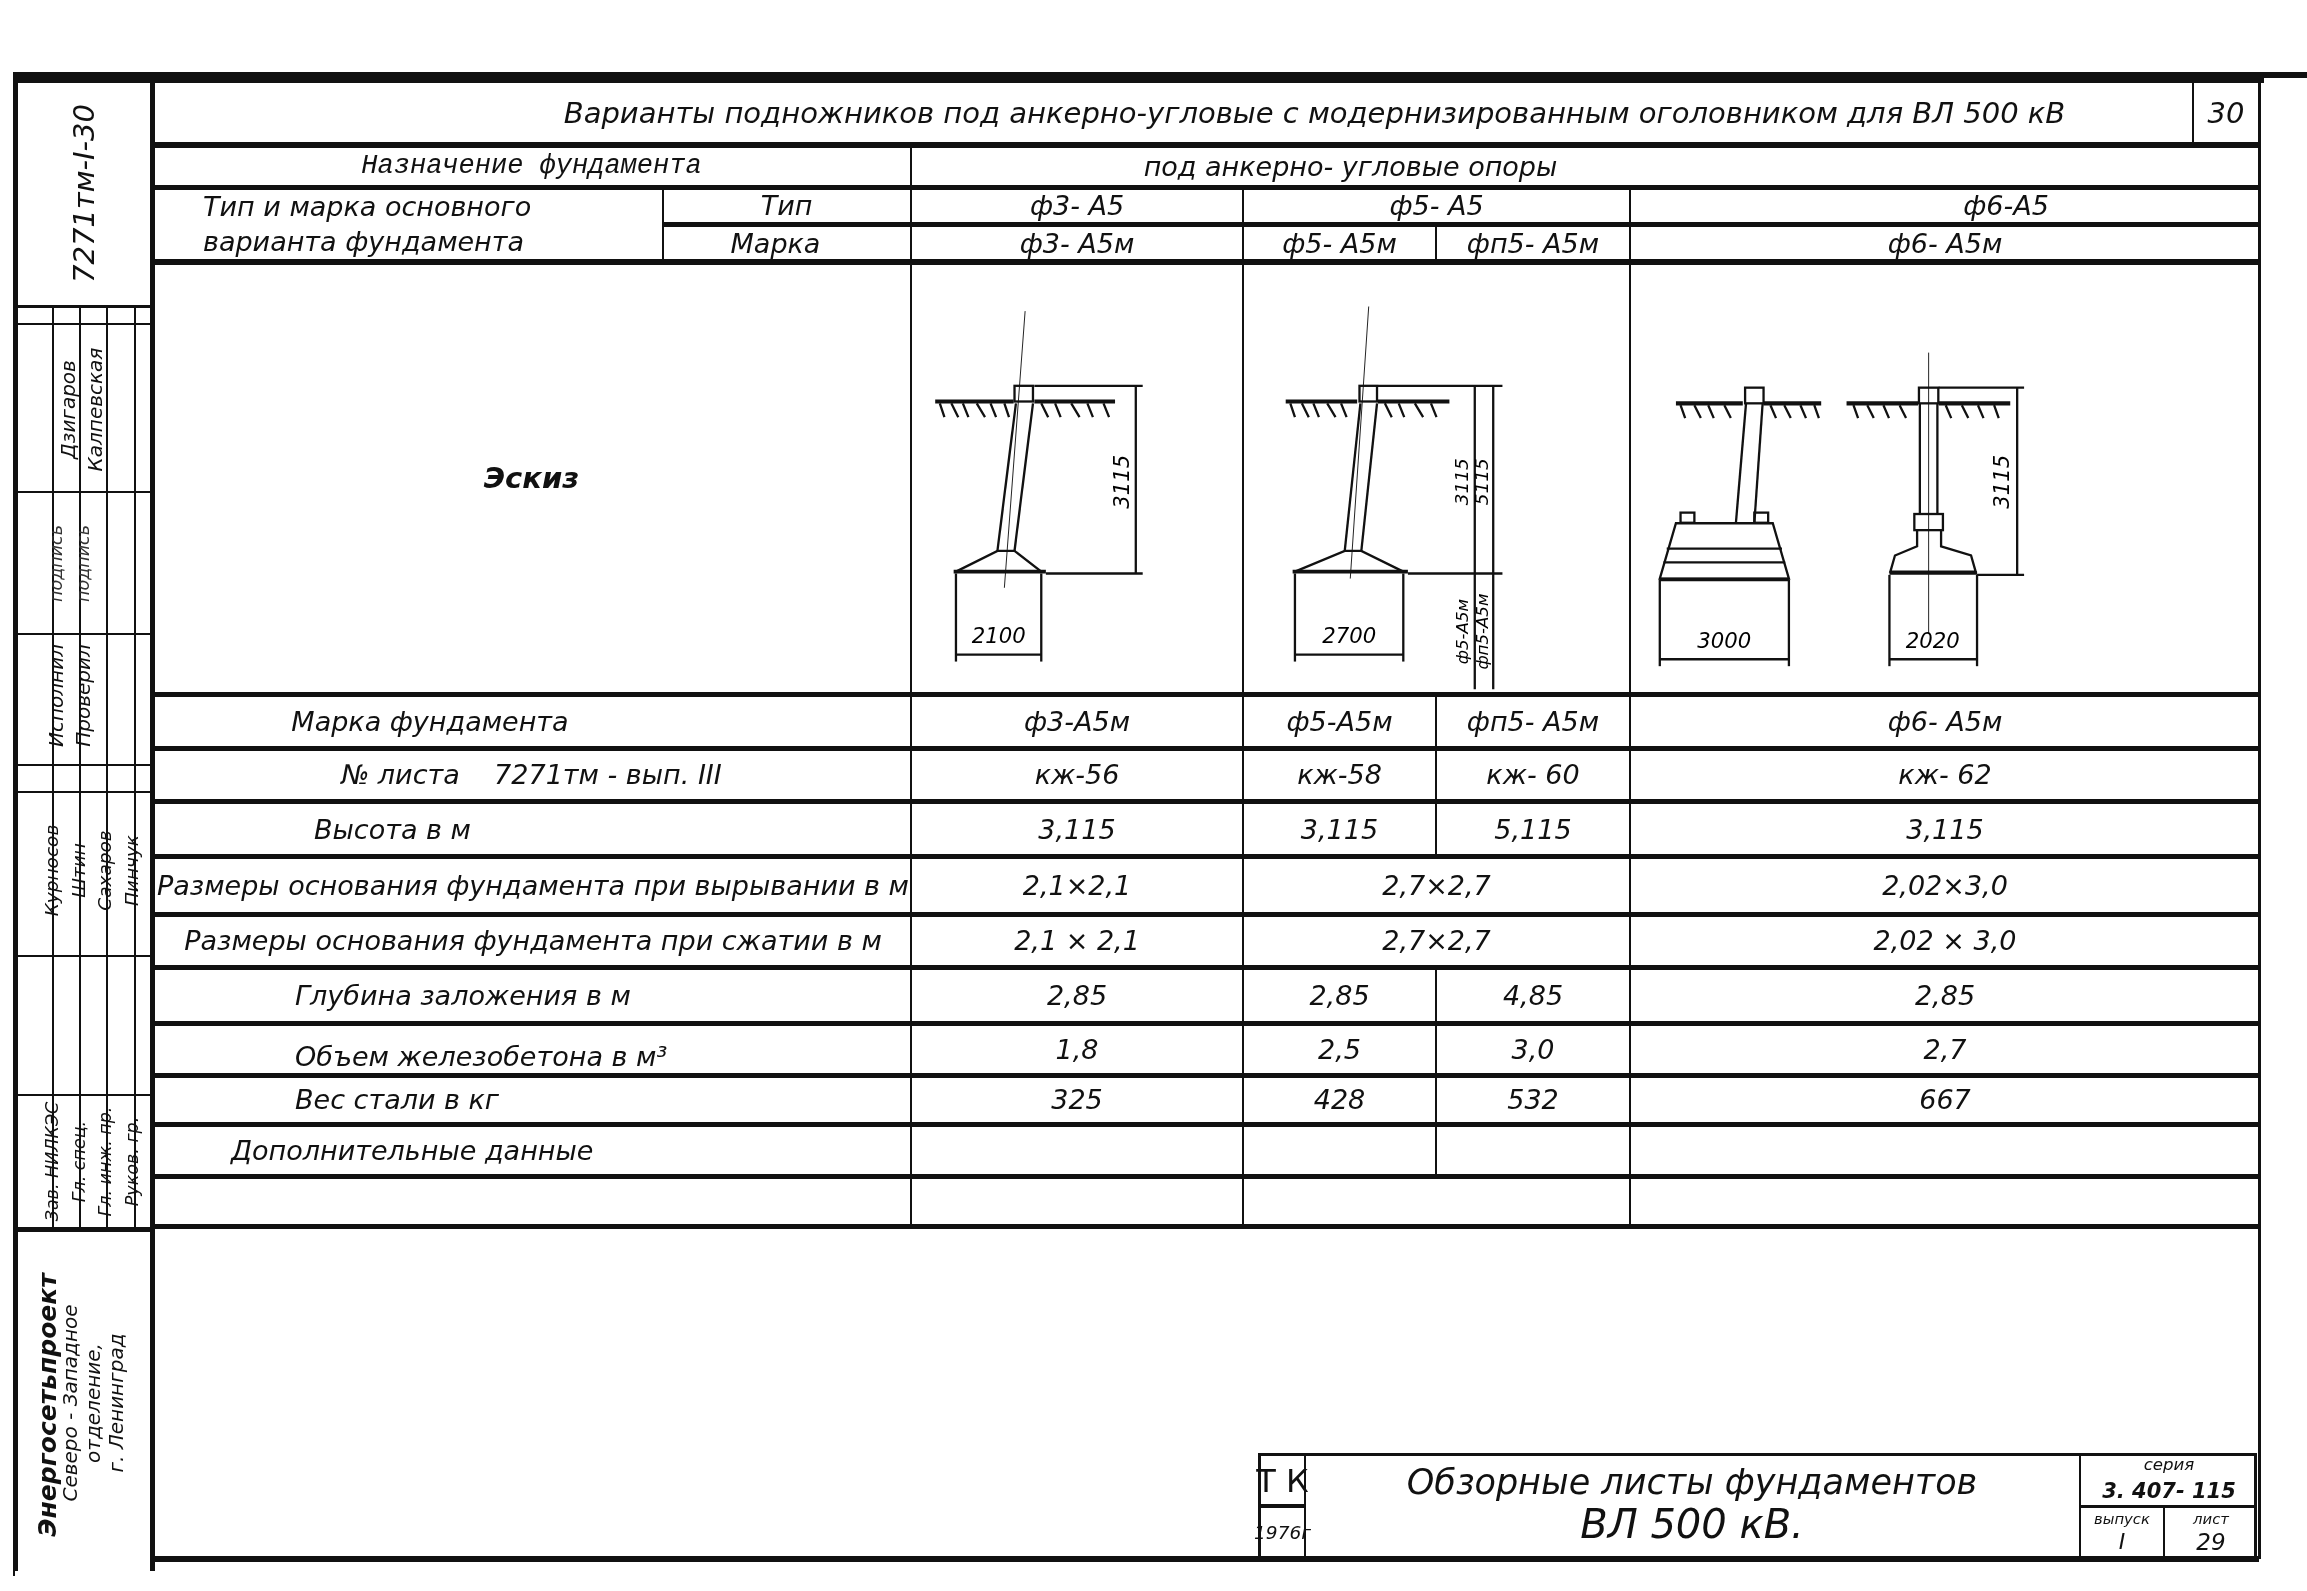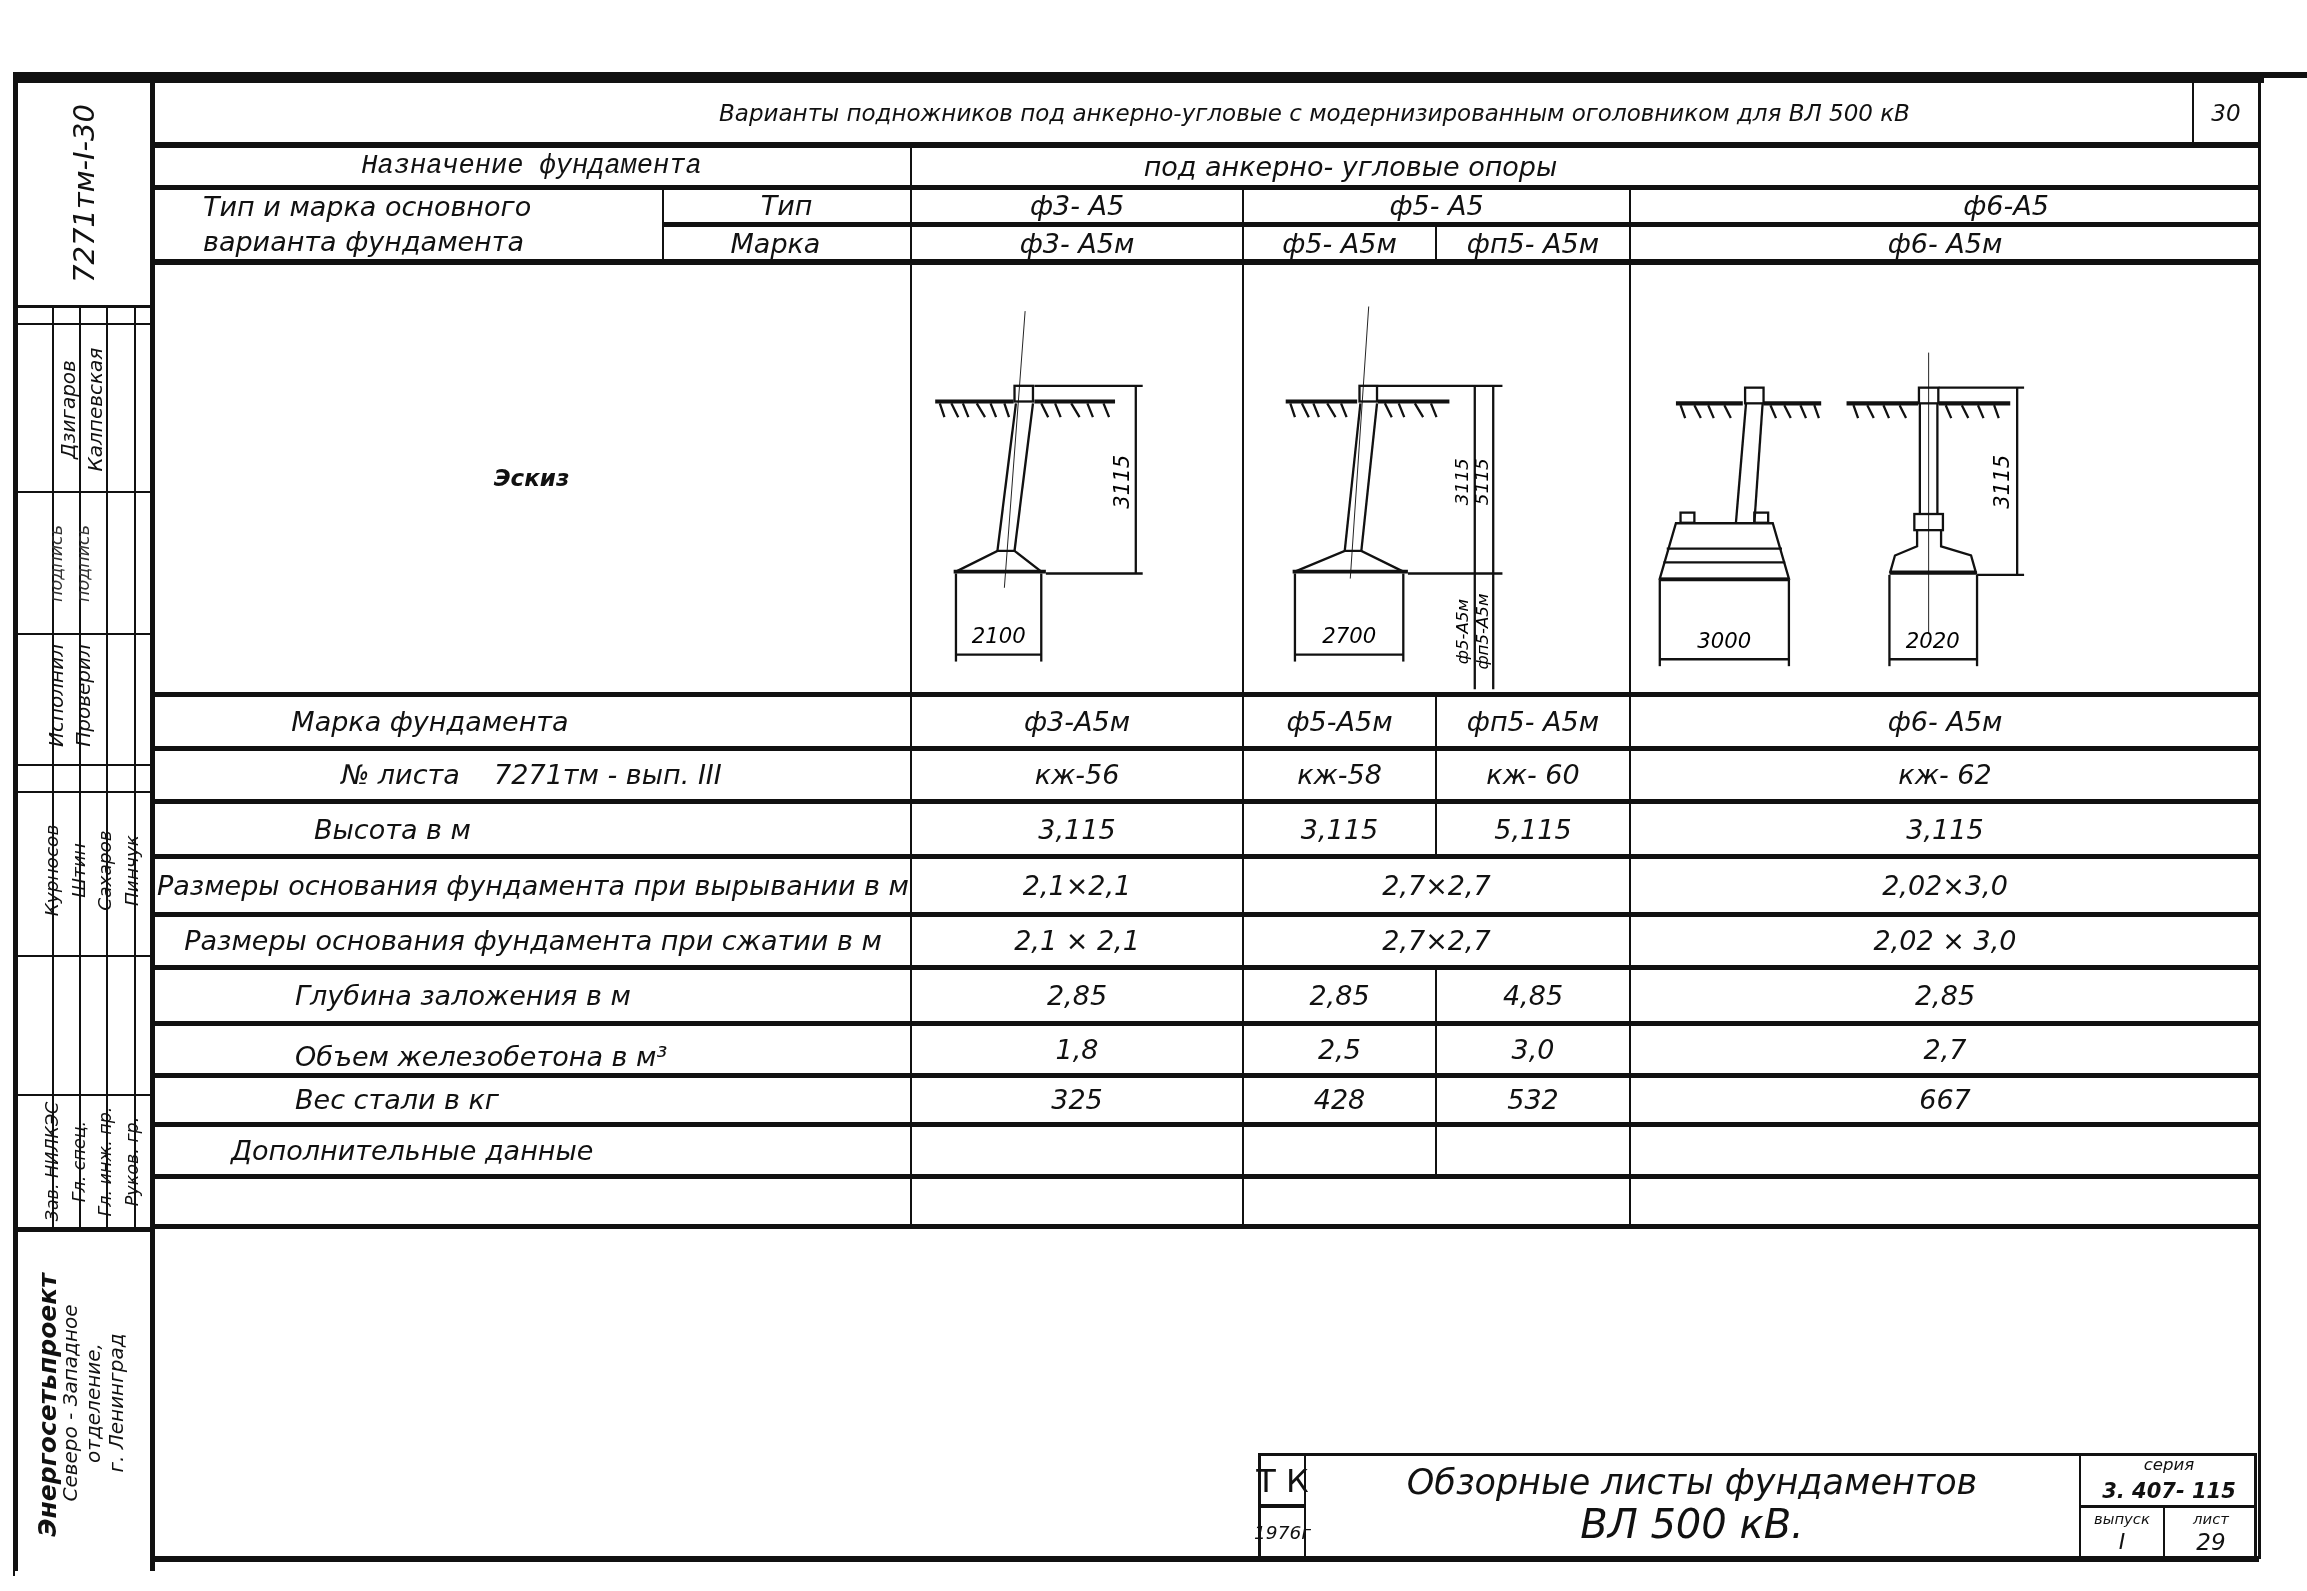--- a/index.html
+++ b/index.html
@@ -4,21 +4,21 @@
 <style>
   html, body { margin:0; padding:0; background:#fff; }
   body { width:2326px; height:1592px; position:relative; overflow:hidden;
          font-family:"DejaVu Sans", sans-serif; color:#111; }
   .abs { position:absolute; box-sizing:border-box; }
   .hl { position:absolute; background:#111; }
   .vl { position:absolute; background:#111; }
   .t { position:absolute; display:flex; align-items:center; justify-content:center;
        font-style:italic; white-space:nowrap; box-sizing:border-box; }
   .t.left { justify-content:flex-start; }
-  .fs-title { font-size:23px; }
+  .fs-title { font-size:29px; }
   .fs-cell { font-size:27px; }
   .fs-small { font-size:21px; }
   .rot { position:absolute; transform-origin:center center; transform:rotate(-90deg);
          display:flex; align-items:center; justify-content:center; white-space:nowrap;
          font-style:italic; }
   .sketch svg { position:absolute; }
 </style>
 </head>
 <body>
 

